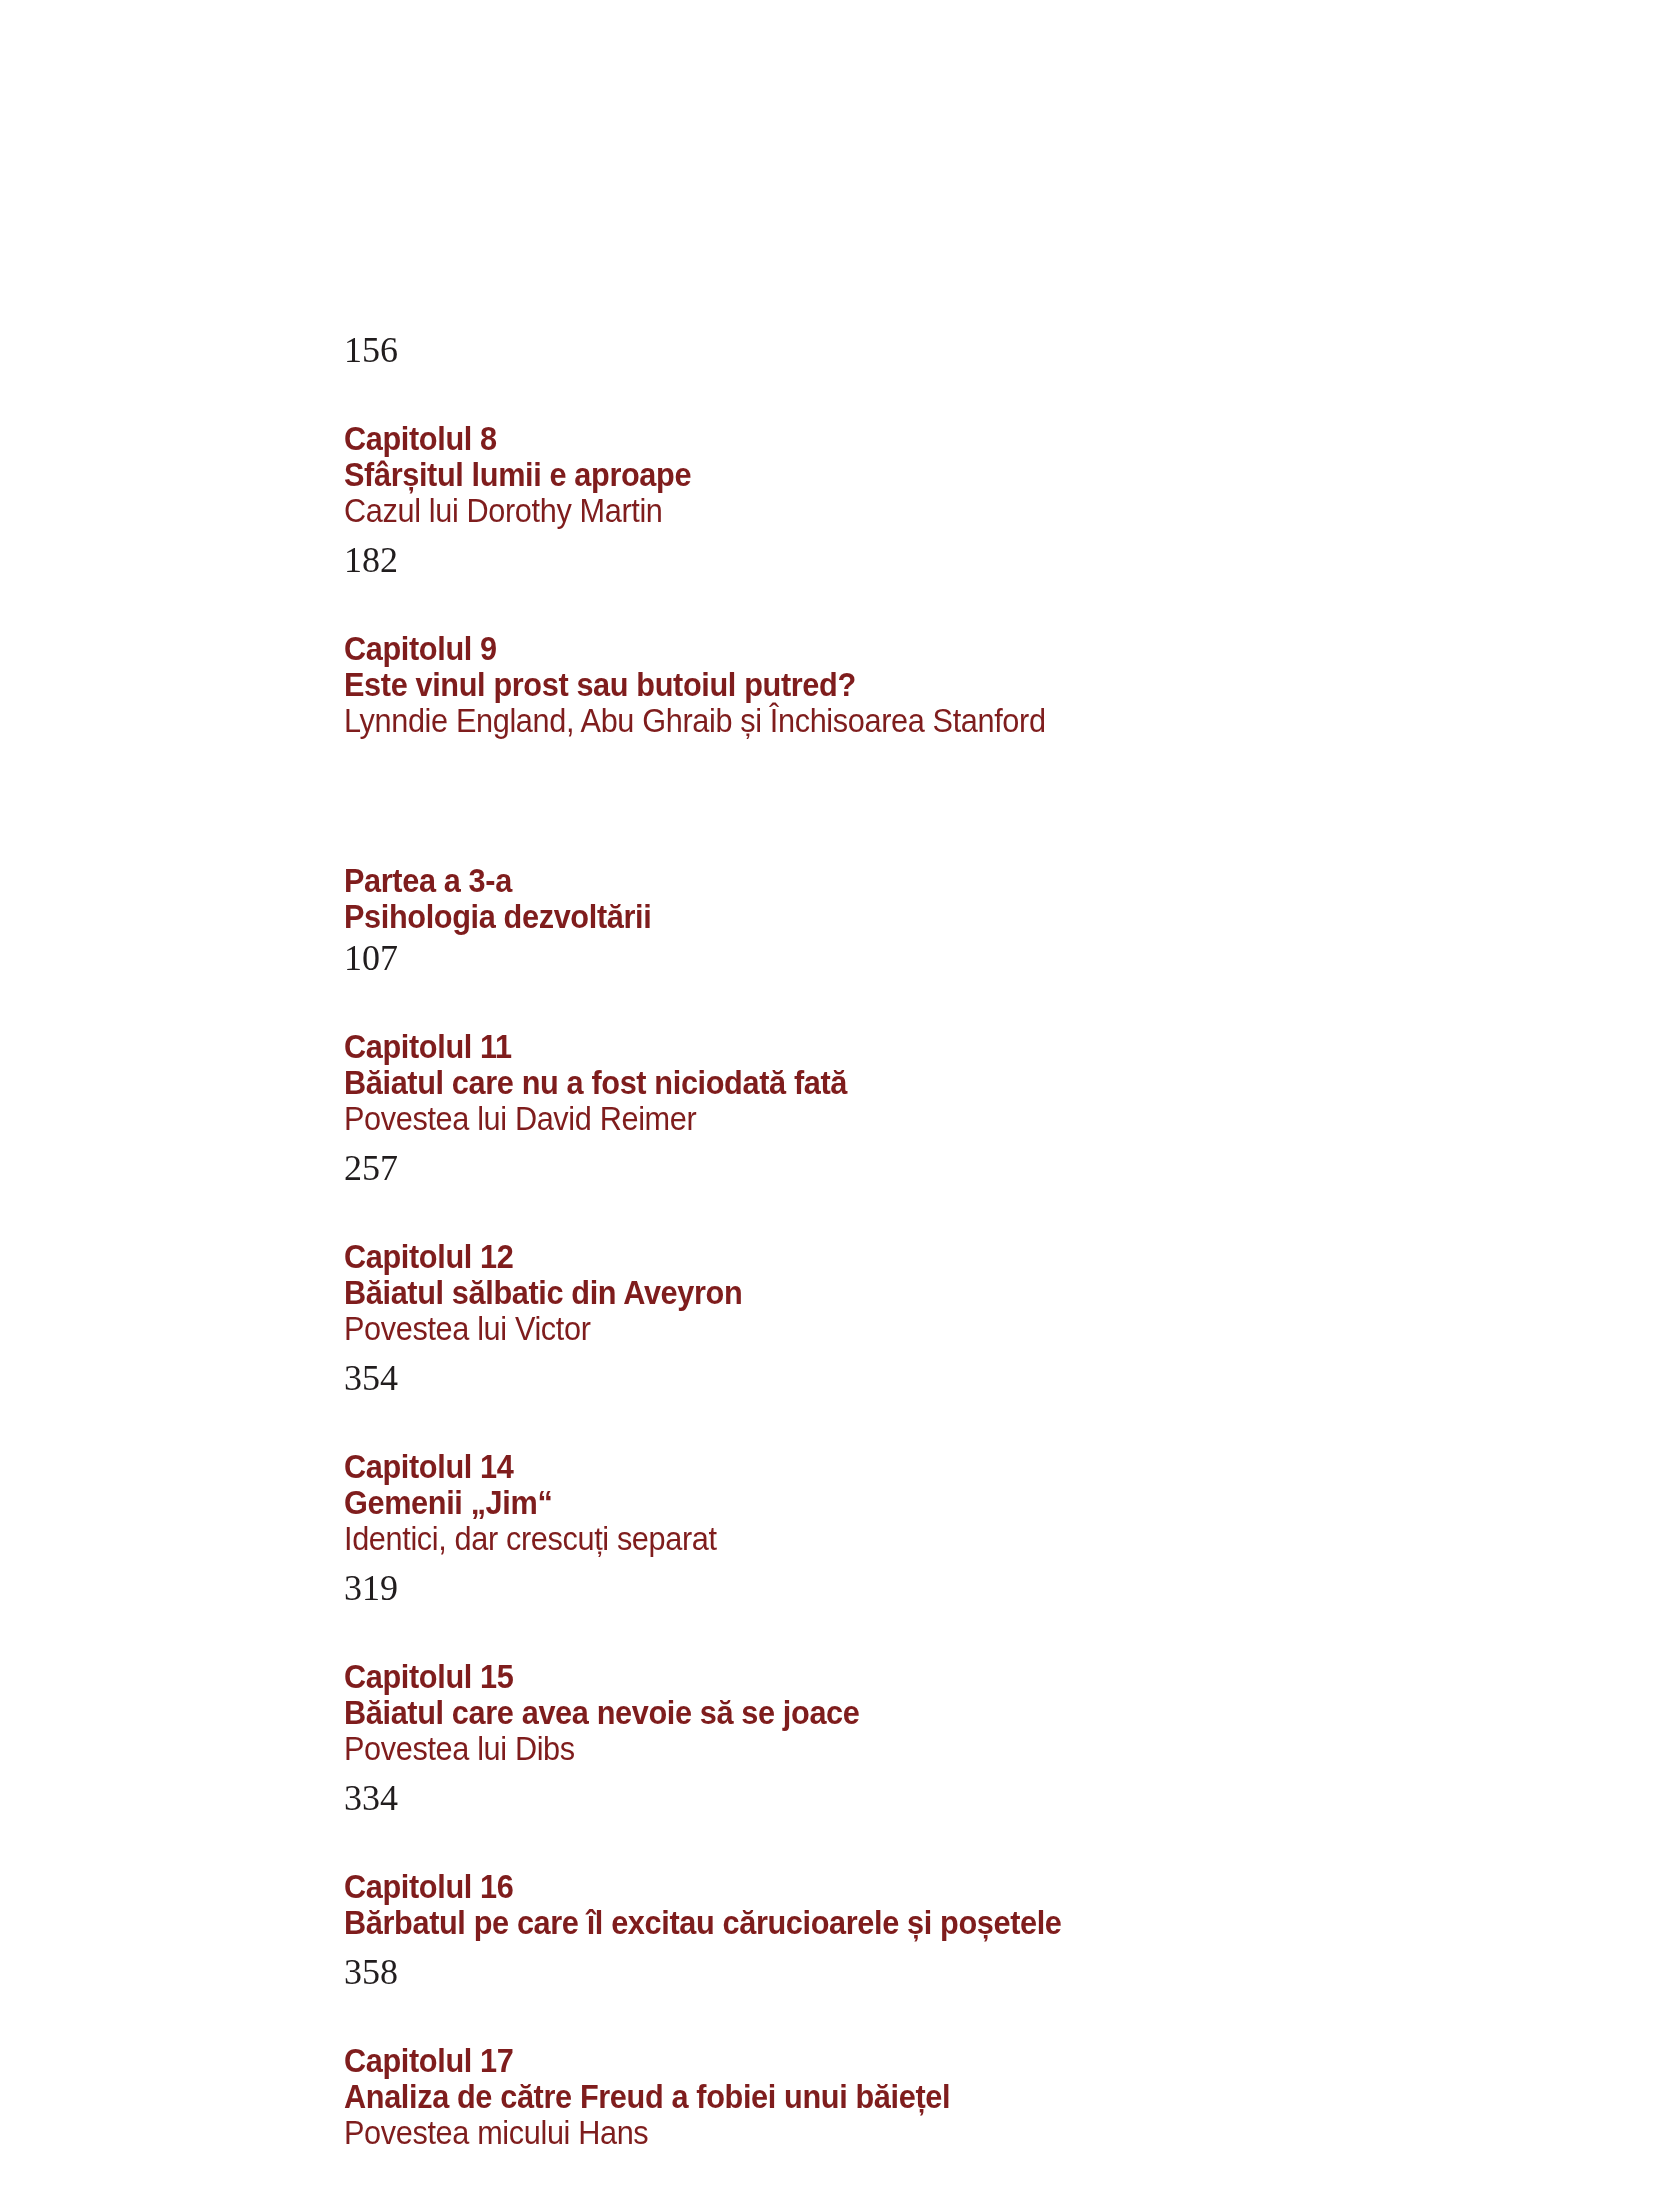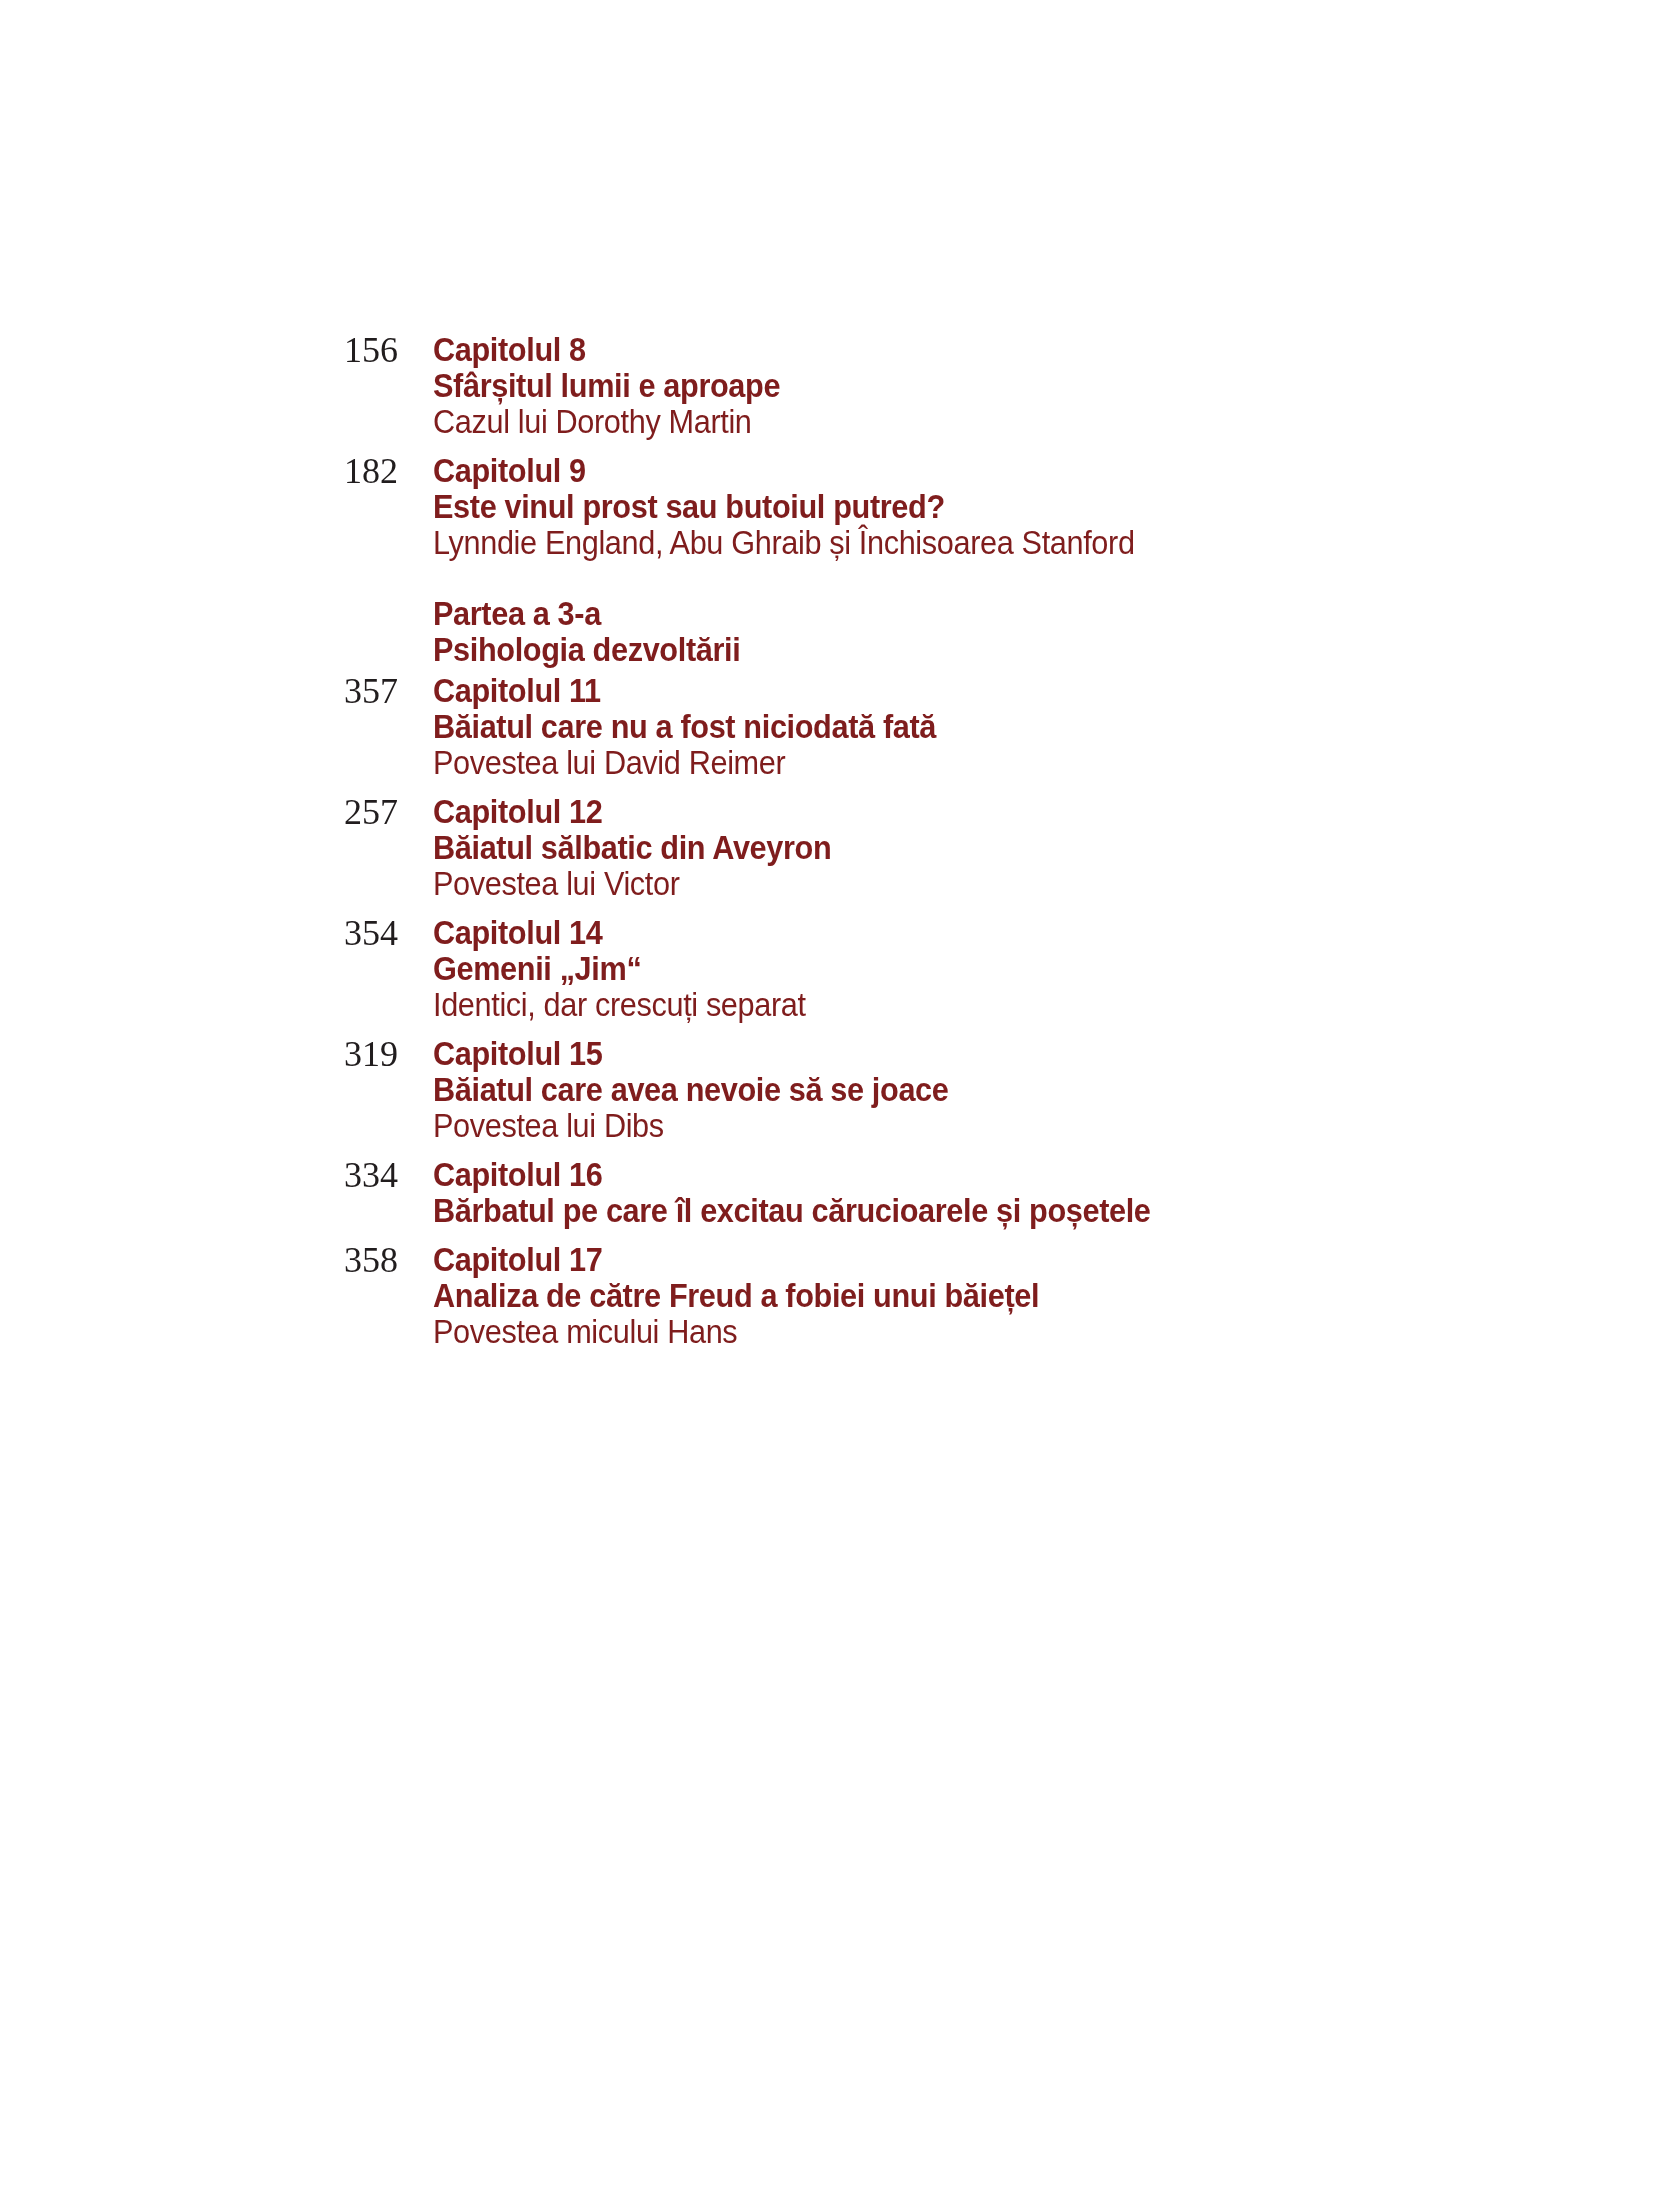--- a/index.html
+++ b/index.html
@@ -15,21 +15,21 @@
     overflow: hidden;
   }
   .toc {
     position: absolute;
     left: 344px;
     top: 332px;
     width: 1216px;
   }
   .entry {
     display: flex;
-    flex-direction: row;
+    flex-direction: column;
     margin-bottom: 13px;
   }
   .entry.part {
     margin-top: 35px;
     margin-bottom: 4.6px;
   }
   .num-col {
     width: 89px;
     flex: 0 0 89px;
     font-family: "Liberation Serif", "DejaVu Serif", serif;
@@ -76,21 +76,21 @@
         </div>
       </div>
       <div class="entry part">
         <div class="num-col"></div>
         <div class="body-col">
           <div class="line bold">Partea a 3-a</div>
           <div class="line bold">Psihologia dezvoltării</div>
         </div>
       </div>
       <div class="entry">
-        <div class="num-col">357</div>
+        <div class="num-col">107</div>
         <div class="body-col">
           <div class="line bold">Capitolul 11</div>
           <div class="line bold">Băiatul care nu a fost niciodată fată</div>
           <div class="line">Povestea lui David Reimer</div>
         </div>
       </div>
       <div class="entry">
         <div class="num-col">257</div>
         <div class="body-col">
           <div class="line bold">Capitolul 12</div>

